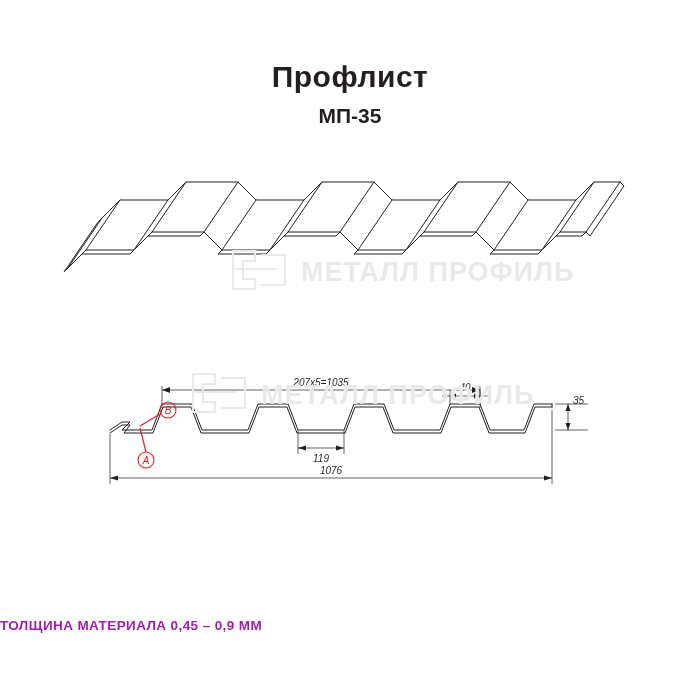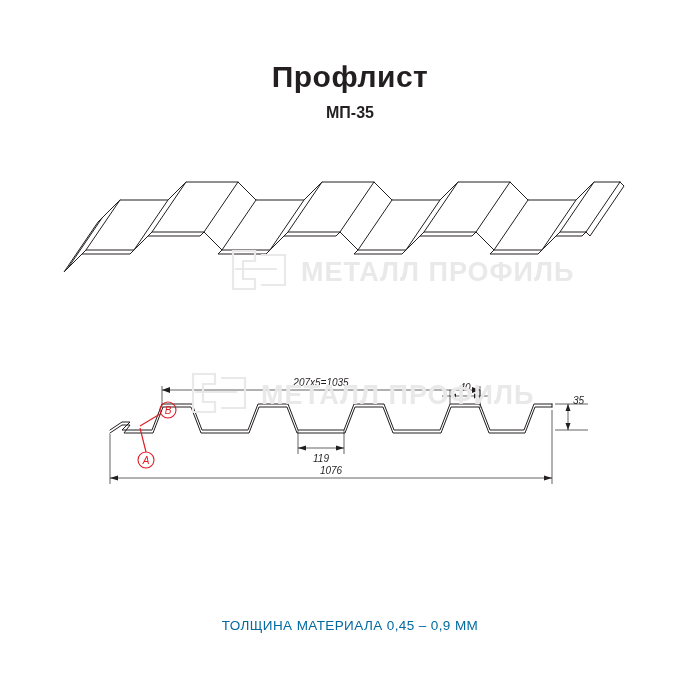--- a/index.html
+++ b/index.html
@@ -30,34 +30,33 @@
     font-weight: bold;
     letter-spacing: 0.5px;
     color: #231f20;
   }
   .subtitle {
     position: absolute;
     top: 104px;
     left: 0;
     width: 700px;
     text-align: center;
-    font-size: 16px;
+    font-size: 21px;
     font-weight: bold;
     color: #231f20;
   }
   .footer {
     position: absolute;
     top: 618px;
     left: 0;
     width: 700px;
-    text-align: center;
     font-size: 13.5px;
-    font-weight: normal;
+    font-weight: bold;
     letter-spacing: 0.4px;
-    color: #0369a1;
+    color: #a21caf;
   }
   .iso-wrap {
     position: absolute;
     top: 160px;
     left: 60px;
     width: 580px;
     height: 160px;
   }
   .sec-wrap {
     position: absolute;

